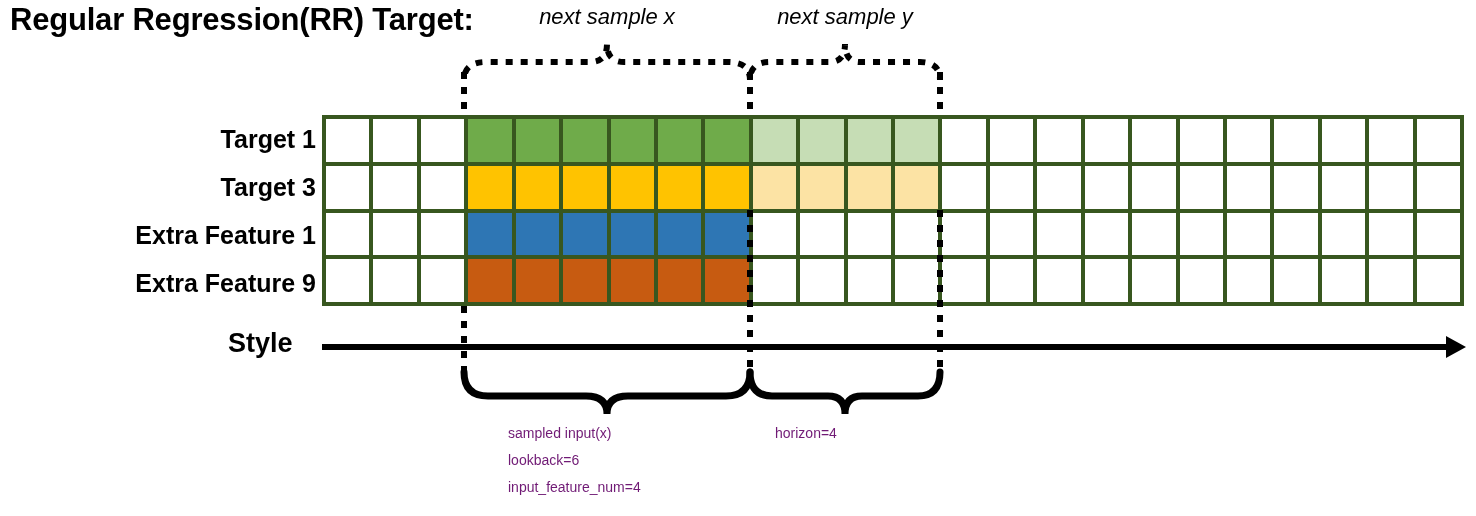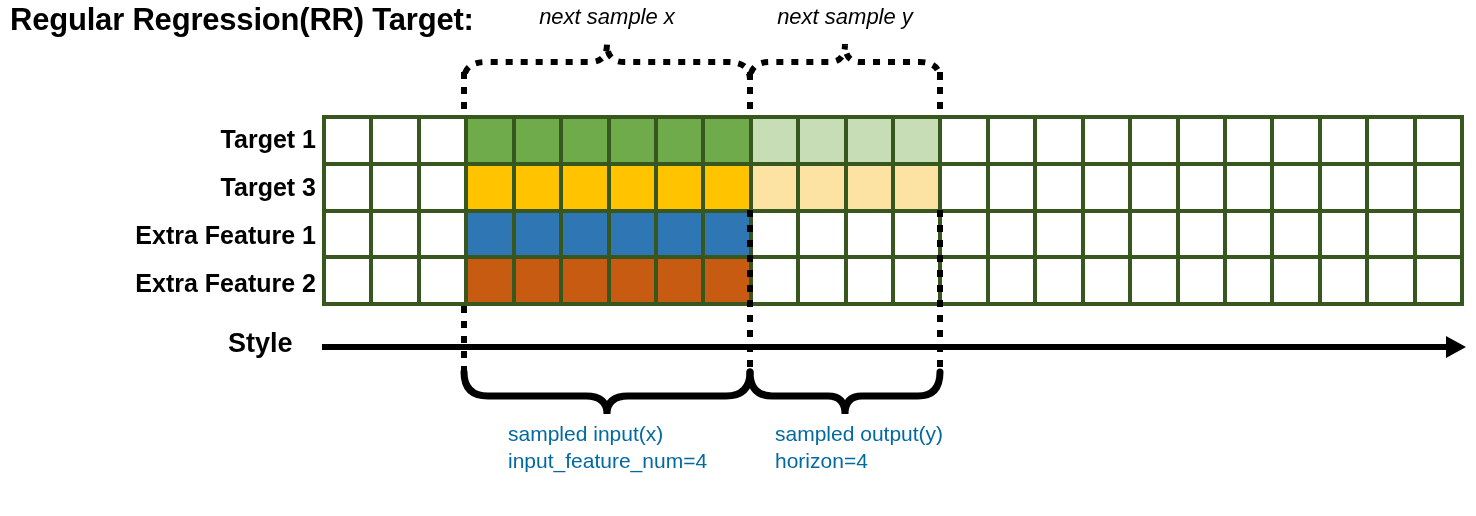--- a/index.html
+++ b/index.html
@@ -53,36 +53,36 @@
   .ov{position:absolute;left:0;top:0;width:1476px;height:516px;pointer-events:none;}
 
   
   .brace-top-label{
     position:absolute;top:4px;
     font-size:22px;font-style:italic;color:#000;
     white-space:nowrap;text-align:center;
   }
   .bottom-block{
     position:absolute;top:420px;
-    font-size:21px;color:#0369a1;line-height:27px;
+    font-size:14px;color:#701a75;line-height:27px;
     white-space:nowrap;
   }
   .bottom-block div{white-space:nowrap;}
 </style>
 </head>
 <body>
 
 <div id="stage">
 
   <div id="title">Regular Regression(RR) Target:</div>
 
   <div class="row-label" style="top:125px;">Target 1</div>
   <div class="row-label" style="top:173px;">Target 3</div>
   <div class="row-label" style="top:221px;">Extra Feature 1</div>
-  <div class="row-label" style="top:269px;">Extra Feature 2</div>
+  <div class="row-label" style="top:269px;">Extra Feature 9</div>
 
   <div id="grid" style="background: rgb(56, 87, 31);">
       <div class="cell" style="background: rgb(255, 255, 255);"></div>
       <div class="cell" style="background: rgb(255, 255, 255);"></div>
       <div class="cell" style="background: rgb(255, 255, 255);"></div>
       <div class="cell" style="background: rgb(111, 171, 74);"></div>
       <div class="cell" style="background: rgb(111, 171, 74);"></div>
       <div class="cell" style="background: rgb(111, 171, 74);"></div>
       <div class="cell" style="background: rgb(111, 171, 74);"></div>
       <div class="cell" style="background: rgb(111, 171, 74);"></div>
@@ -206,20 +206,20 @@
 
     <path d="M 750,372 Q 750,396 772,396 L 828,396 Q 845,396 845,414
              Q 845,396 862,396 L 918,396 Q 940,396 940,372" fill="none" stroke="#000" stroke-width="7" stroke-linecap="round"></path>
   </svg>
 
   <div class="brace-top-label" style="left:507px;width:200px;">next sample x</div>
   <div class="brace-top-label" style="left:745px;width:200px;">next sample y</div>
 
   <div class="bottom-block" style="left:508px;">
     <div>sampled input(x)</div>
+    <div>lookback=6</div>
     <div>input_feature_num=4</div>
   </div>
   <div class="bottom-block" style="left:775px;">
-    <div>sampled output(y)</div>
     <div>horizon=4</div>
   </div>
 
 </div>
 
 </body></html>

